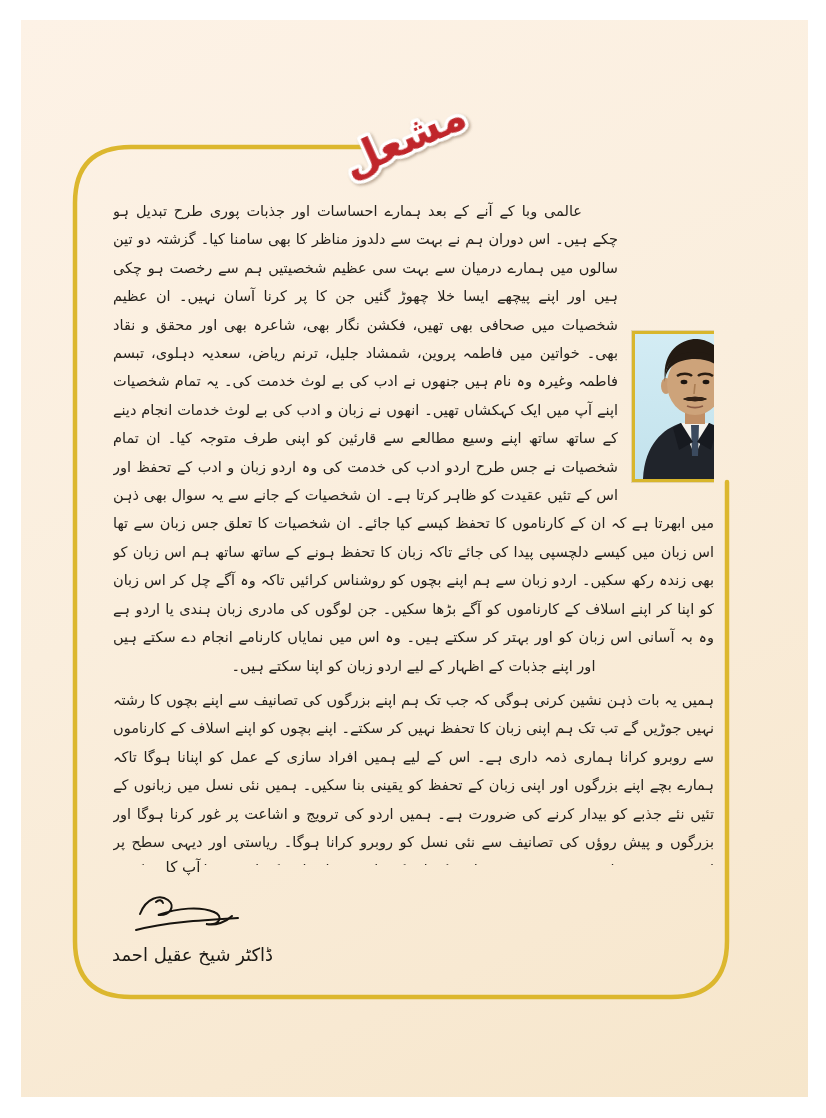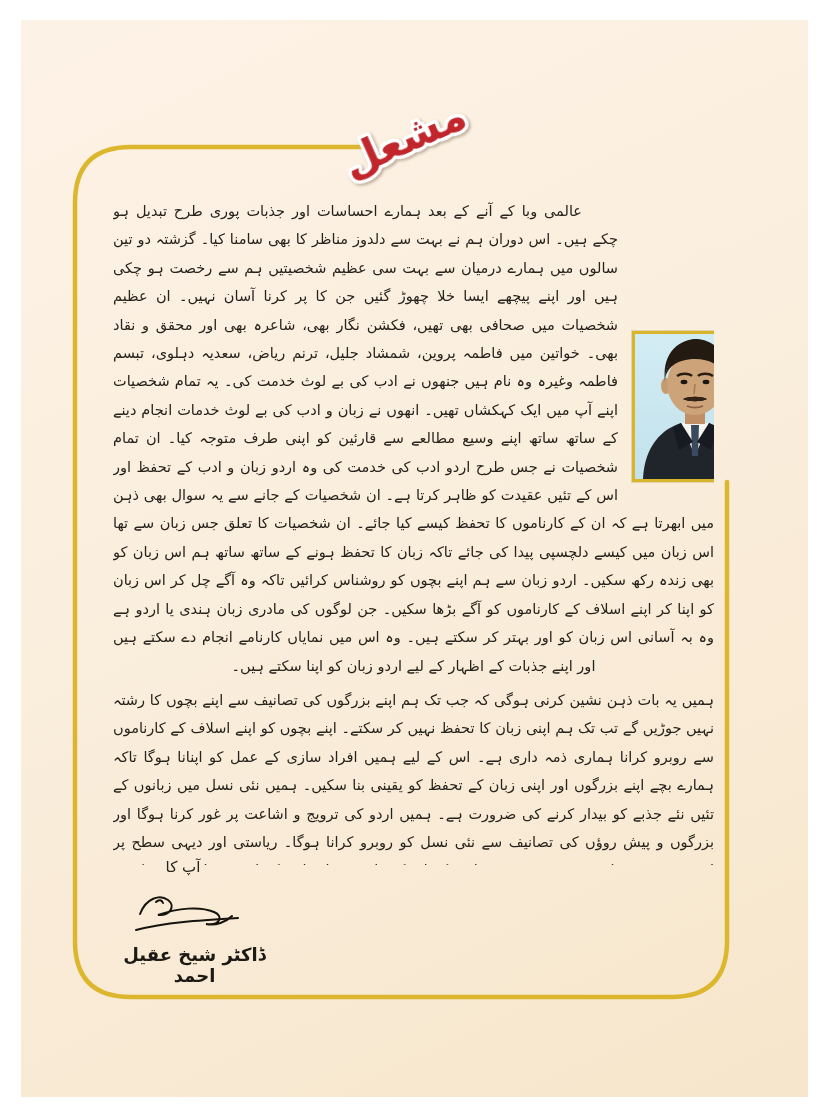--- a/index.html
+++ b/index.html
@@ -49,22 +49,22 @@
   .salutation{
     position:absolute;left:148px;top:858px;width:70px;
     direction:rtl;text-align:center;
     font-size:15px;color:#26221c;
   }
   .signature-svg{
     position:absolute;left:126px;top:888px;width:125px;height:60px;
   }
   .signatory{
     position:absolute;left:112px;top:944px;width:165px;
-    direction:rtl;text-align:center;
-    font-size:18px;font-weight:bold;color:#1d1a15;
+    direction:rtl;text-align:left;
+    font-size:18px;font-weight:normal;color:#1d1a15;
   }
 </style>
 </head>
 <body>
 
 <div class="page"></div>
 
 <svg class="frame-svg" viewBox="0 0 826 1118" xmlns="http://www.w3.org/2000/svg">
   <path d="M 372 147 L 131 147 Q 75 147 75 203 L 75 941 Q 75 997 131 997 L 671 997 Q 727 997 727 941 L 727 482" fill="none" stroke="#dcb72e" stroke-width="4.5" stroke-linecap="round"></path>
   <g transform="translate(410,152) rotate(-24)">

